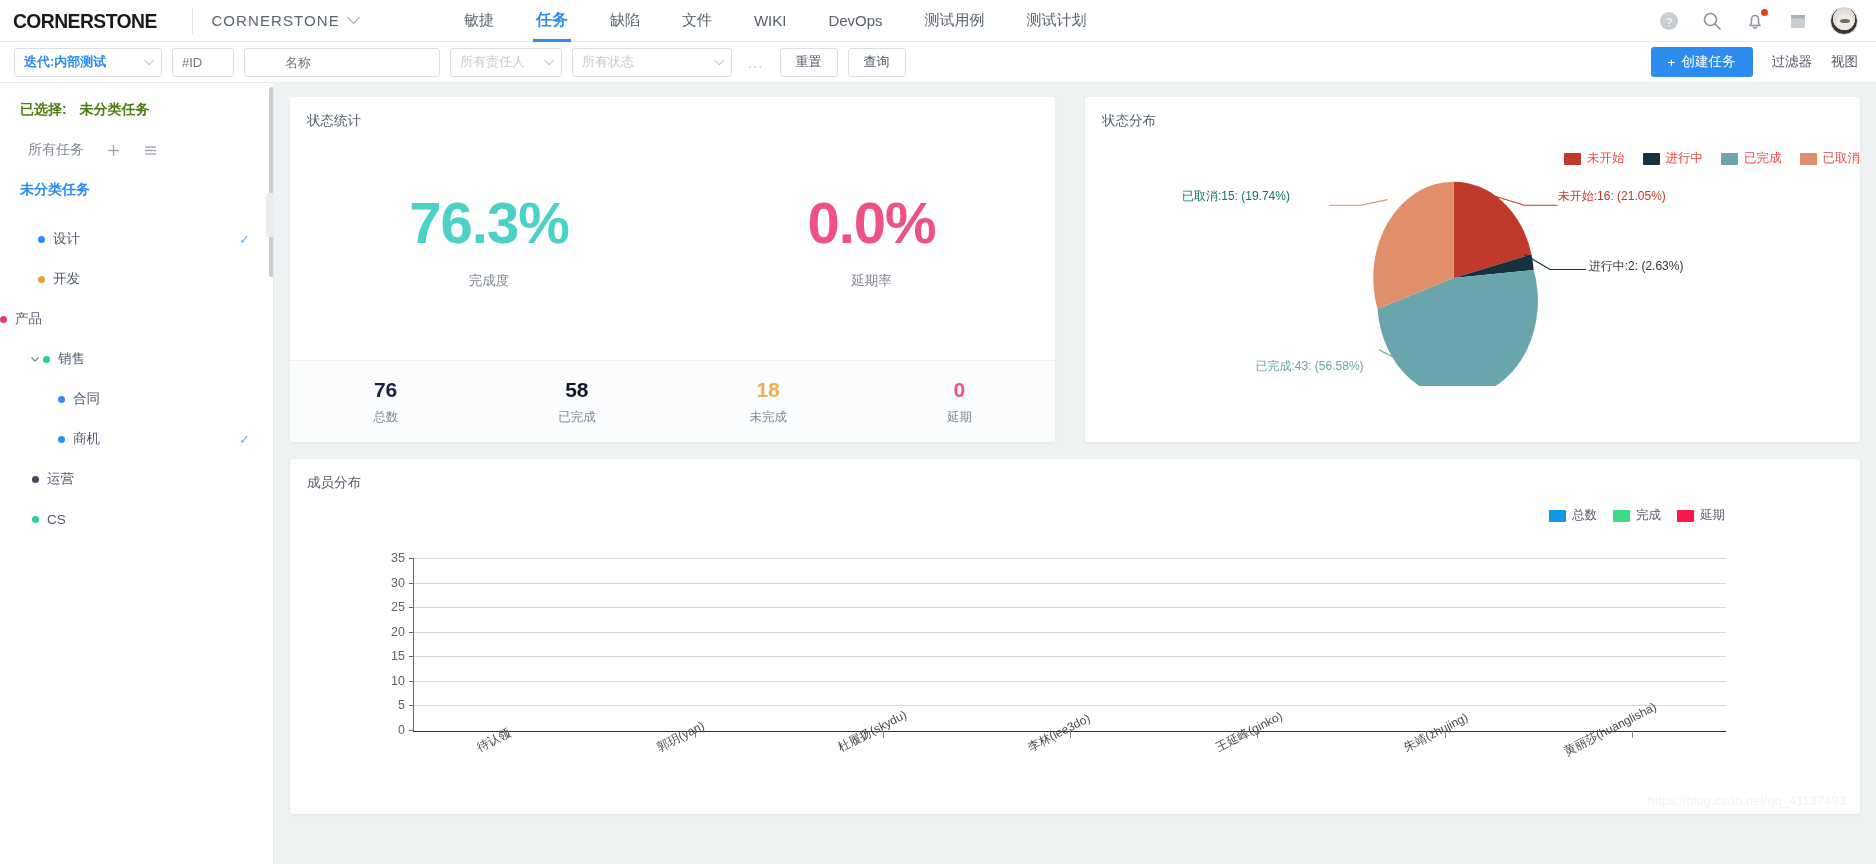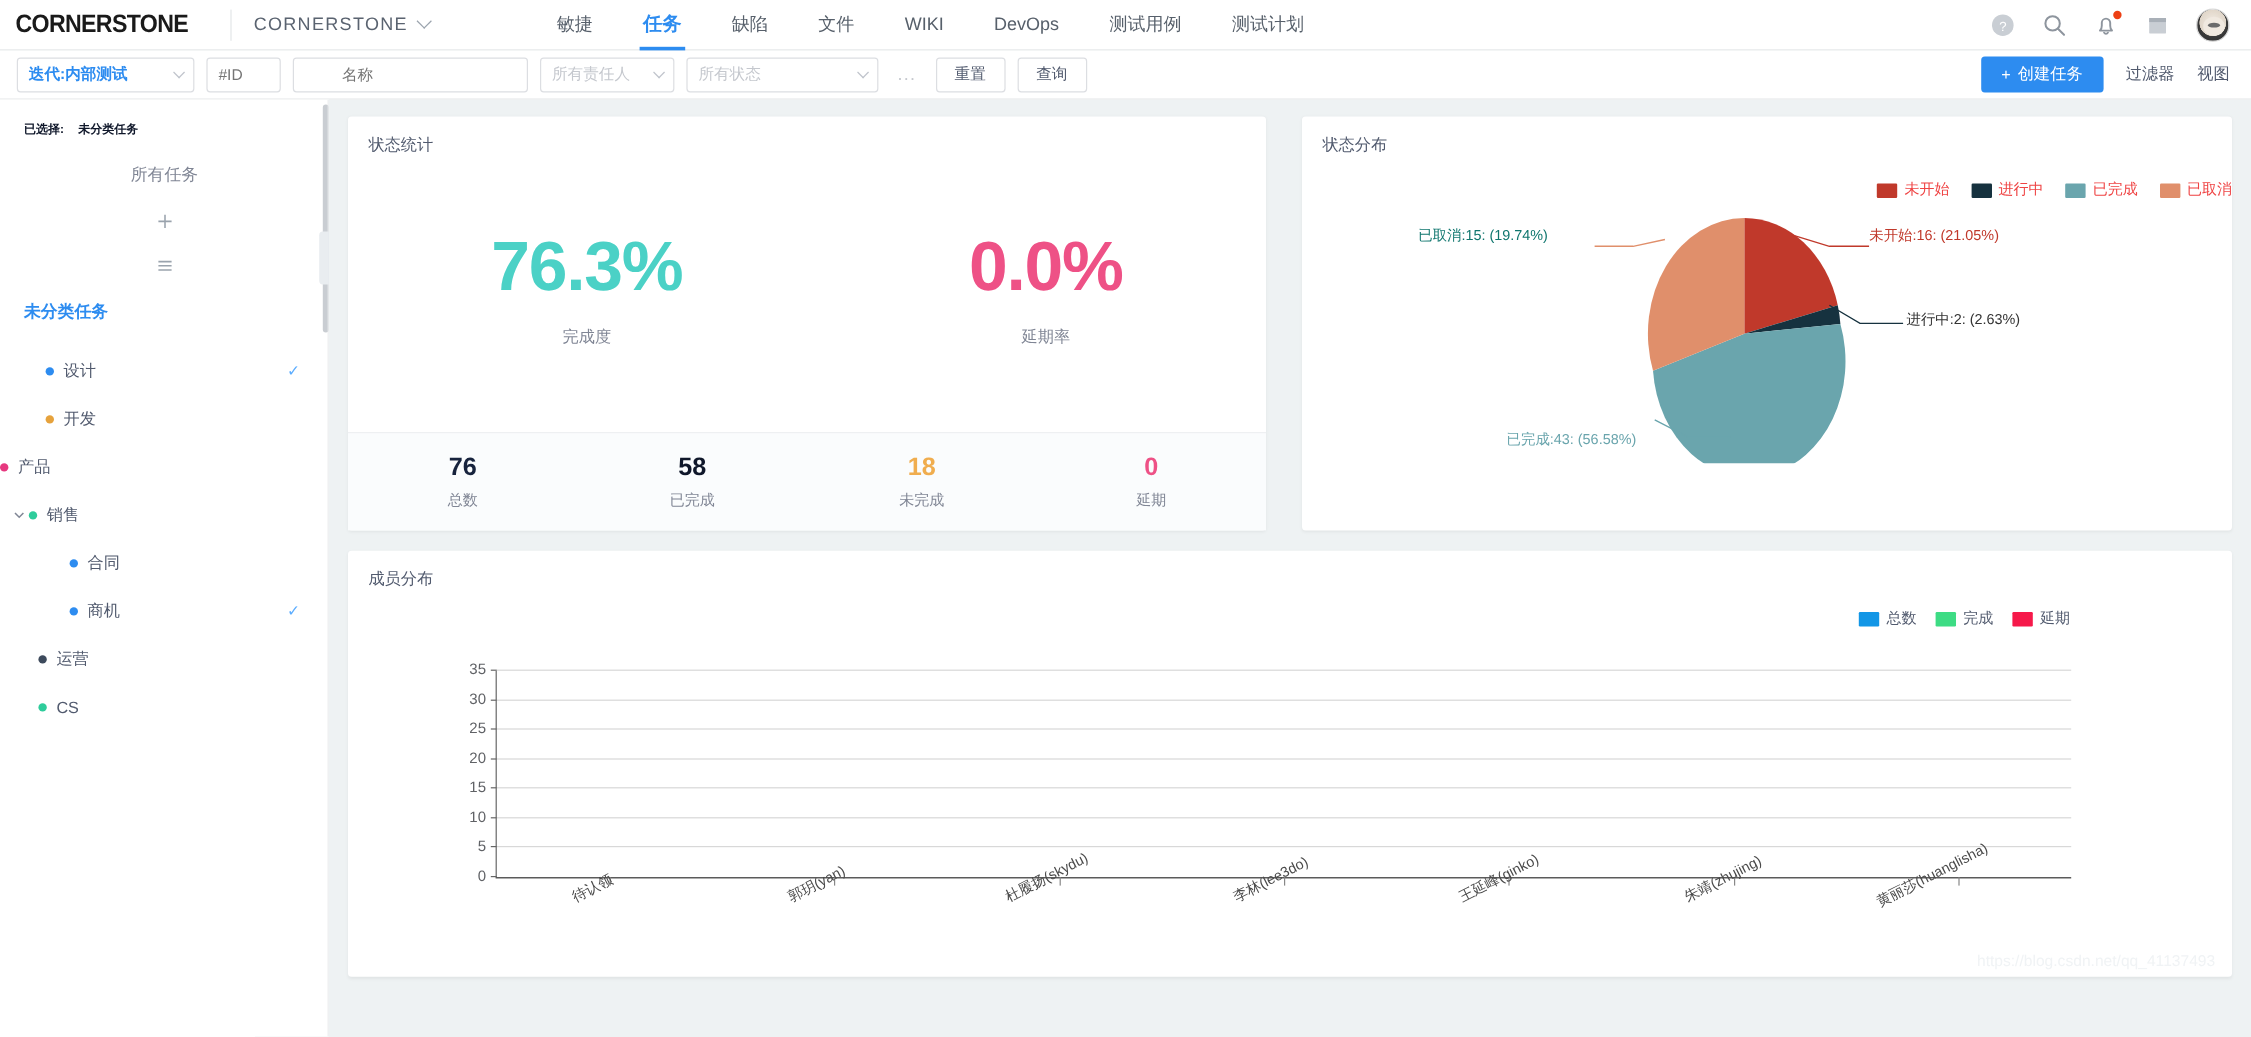--- a/index.html
+++ b/index.html
@@ -97,25 +97,25 @@
   }
   .txt-link { font-size: 13.5px; color: #515a6e; cursor: pointer; white-space: nowrap; }
 
   
   .body { display: flex; height: calc(864px - 42px - 41px); }
 
   .sidebar {
     width: 274px; background: #fff; flex: none; position: relative;
     padding: 18px 0 0 0; overflow: hidden;
   }
-  .sb-sel { font-size: 10px; color: #0f172a; font-weight: 700; padding: 0 20px; margin-bottom: 22px; }
+  .sb-sel { font-size: 14px; color: #4d7c0f; font-weight: 700; padding: 0 20px; margin-bottom: 22px; }
   .sb-sel .lbl { margin-right: 9px; }
   .sb-head {
     display: flex; align-items: center; gap: 22px; padding: 0 28px; margin-bottom: 22px;
-    font-size: 14px; color: #808695; flex-direction: column;
+    font-size: 14px; color: #808695;
   }
   .ic-plus, .ic-list { width: 15px; height: 15px; color: #9aa3ad; cursor: pointer; flex: none; }
   .sb-root { font-size: 14px; color: #2d8cf0; font-weight: 700; padding: 0 20px; margin-bottom: 20px; cursor: pointer; }
   .sb-item {
     display: flex; align-items: center; height: 40px; font-size: 13.5px; color: #515a6e;
     padding-right: 24px; cursor: pointer; position: relative;
   }
   .sb-item .arrow {
     width: 12px; height: 12px; flex: none; margin-right: 2px; color: #808695;
   }
@@ -307,21 +307,21 @@
       <span class="check">✓</span>
     </div>
     <div class="sb-item" style="padding-left:38px">
       <span class="dot" style="background:#e6a23c"></span>
       <span>开发</span>
     </div>
     <div class="sb-item" style="">
       <span class="dot" style="background:#e6387f"></span>
       <span>产品</span>
     </div>
-    <div class="sb-item" style="padding-left:10px">
+    <div class="sb-item" style="padding-left:29px">
       <span class="arrow">
         <svg viewBox="0 0 12 12" width="12" height="12" fill="none" stroke="#808695" stroke-width="1.3">
             <polyline points="2.5,4.5 6,8 9.5,4.5"></polyline>
           </svg>
       </span>
       <span class="dot" style="background:#2ecc9b"></span>
       <span>销售</span>
     </div>
     <div class="sb-item" style="padding-left:58px">
       <span class="dot" style="background:#2d8cf0"></span>

